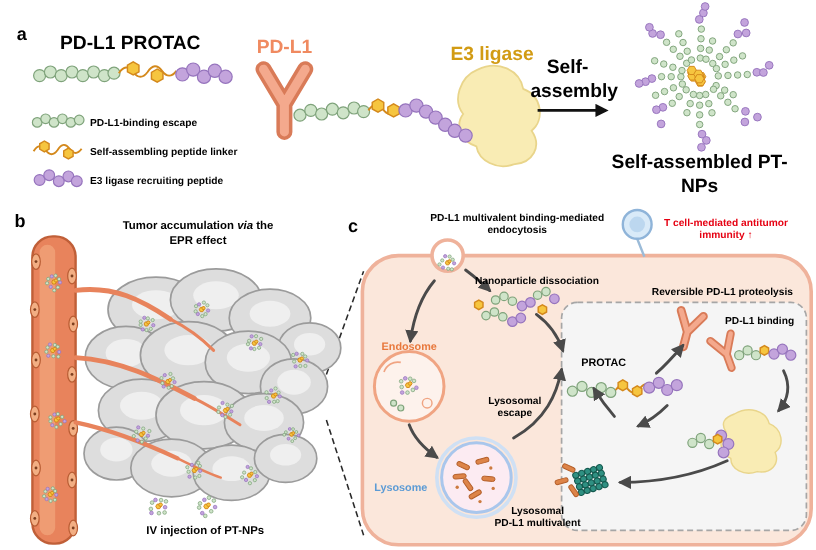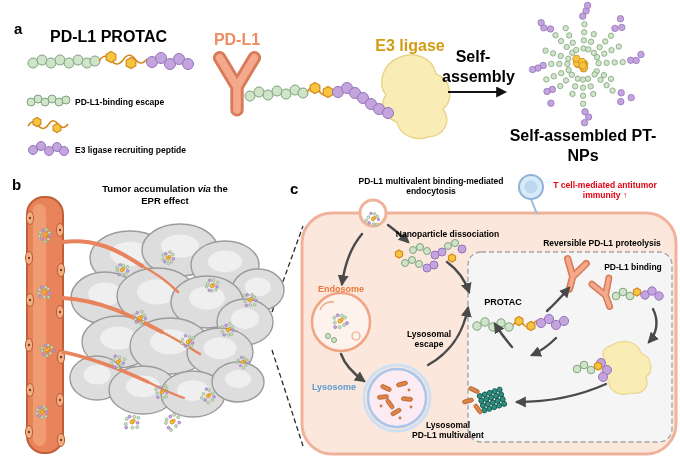--- a/index.html
+++ b/index.html
@@ -692,34 +692,36 @@
         <circle cx="597.0245407958772" cy="57.16829044347064" r="2.7039999999999997" fill="#cfe4c9" stroke="#7fa37b" stroke-width="0.8"></circle>
         <circle cx="604.2705535404139" cy="53.638573839263806" r="2.7039999999999997" fill="#cfe4c9" stroke="#7fa37b" stroke-width="0.8"></circle>
         <circle cx="611.5165662849504" cy="50.108857235056966" r="2.7039999999999997" fill="#cfe4c9" stroke="#7fa37b" stroke-width="0.8"></circle>
         <circle cx="618.762579029487" cy="46.579140630850134" r="2.7039999999999997" fill="#cfe4c9" stroke="#7fa37b" stroke-width="0.8"></circle>
       </g>
 </svg>
 
 <div class="lbl panel-letter" style="left:14px;top:20px">a</div>
 <div class="lbl s10 left" style="left:50px;top:27px">PD-L1 PROTAC</div>
 <div class="lbl left" style="left:75px;top:97px">PD-L1-binding escape</div>
+<div class="lbl left" style="left:75px;top:121px">Self-assembling peptide linker</div>
 <div class="lbl left" style="left:75px;top:145px">E3 ligase recruiting peptide</div>
 <div class="lbl s10 salmon-t" style="left:212px;top:30px;width:50px">PD-L1</div>
 <div class="lbl s10 gold-t" style="left:372px;top:36px;width:76px">E3 ligase</div>
 <div class="lbl s10" style="left:498px;top:126px;width:170px">Self-assembled PT-NPs</div>
 <div class="lbl s10" style="left:442px;top:47px;width:62px">Self-assembly</div>
 
 <div class="lbl panel-letter" style="left:12px;top:176px">b</div>
 <div class="lbl s95" style="left:100px;top:183px;width:130px"><span>Tumor accumulation </span><i>via</i><span> the EPR effect</span></div>
+<div class="lbl s95" style="left:96px;top:437px;width:150px">IV injection of PT-NPs</div>
 
 <div class="lbl panel-letter" style="left:290px;top:180px">c</div>
 <div class="lbl" style="left:356px;top:176px;width:150px">PD-L1 multivalent binding-mediated endocytosis</div>
 <div class="lbl red" style="left:549px;top:180px;width:112px">T cell-mediated antitumor immunity ↑</div>
 <div class="lbl" style="left:385px;top:229px;width:125px">Nanoparticle dissociation</div>
 <div class="lbl" style="left:528px;top:238px;width:148px">Reversible PD-L1 proteolysis</div>
 <div class="lbl s9 endo-t" style="left:312px;top:284px;width:58px">Endosome</div>
 <div class="lbl" style="left:398px;top:329px;width:62px">Lysosomal escape</div>
 <div class="lbl s9" style="left:472px;top:297px;width:62px">PROTAC</div>
 <div class="lbl" style="left:604px;top:262px;width:58px">PD-L1 binding</div>
-<div class="lbl s9 lyso-t" style="left:304px;top:382px;width:60px">Lysosome</div>
+<div class="lbl s9 lyso-t" style="left:304px;top:401px;width:60px">Lysosome</div>
 <div class="lbl" style="left:402px;top:420px;width:92px"><span>Lysosomal</span><br><span>PD-L1 multivalent</span></div>
 
 </div>
 
 </body></html>

